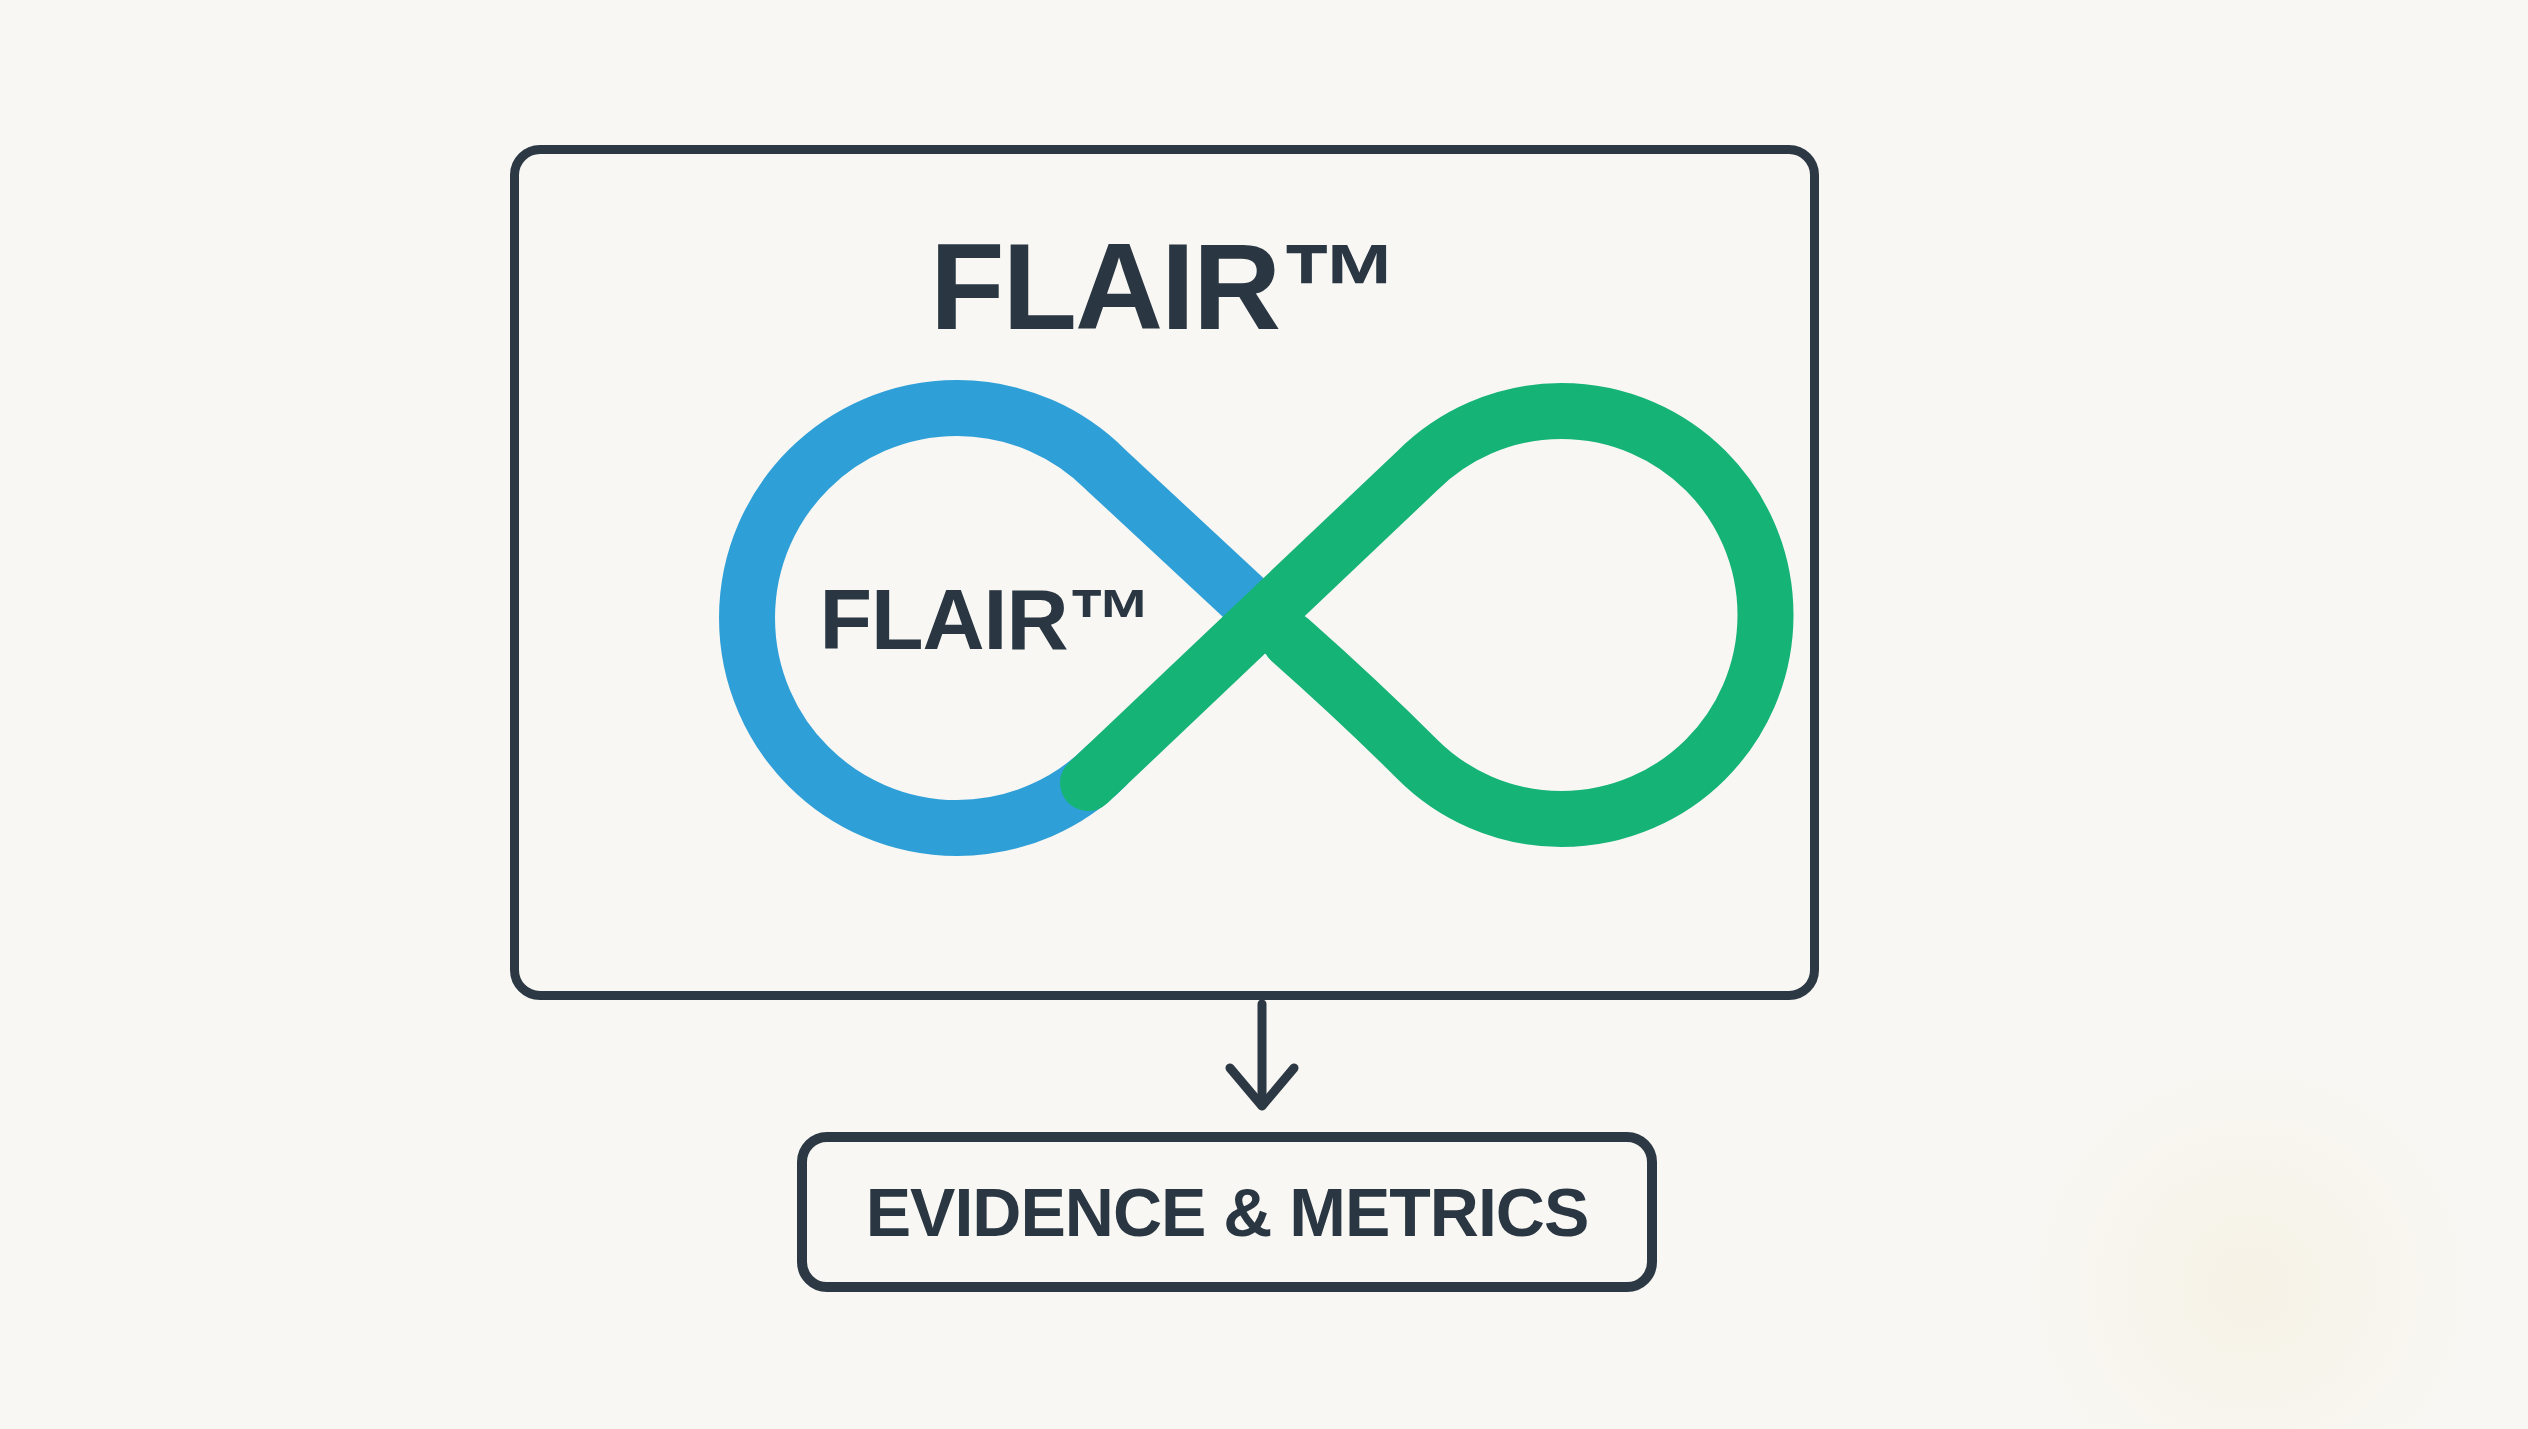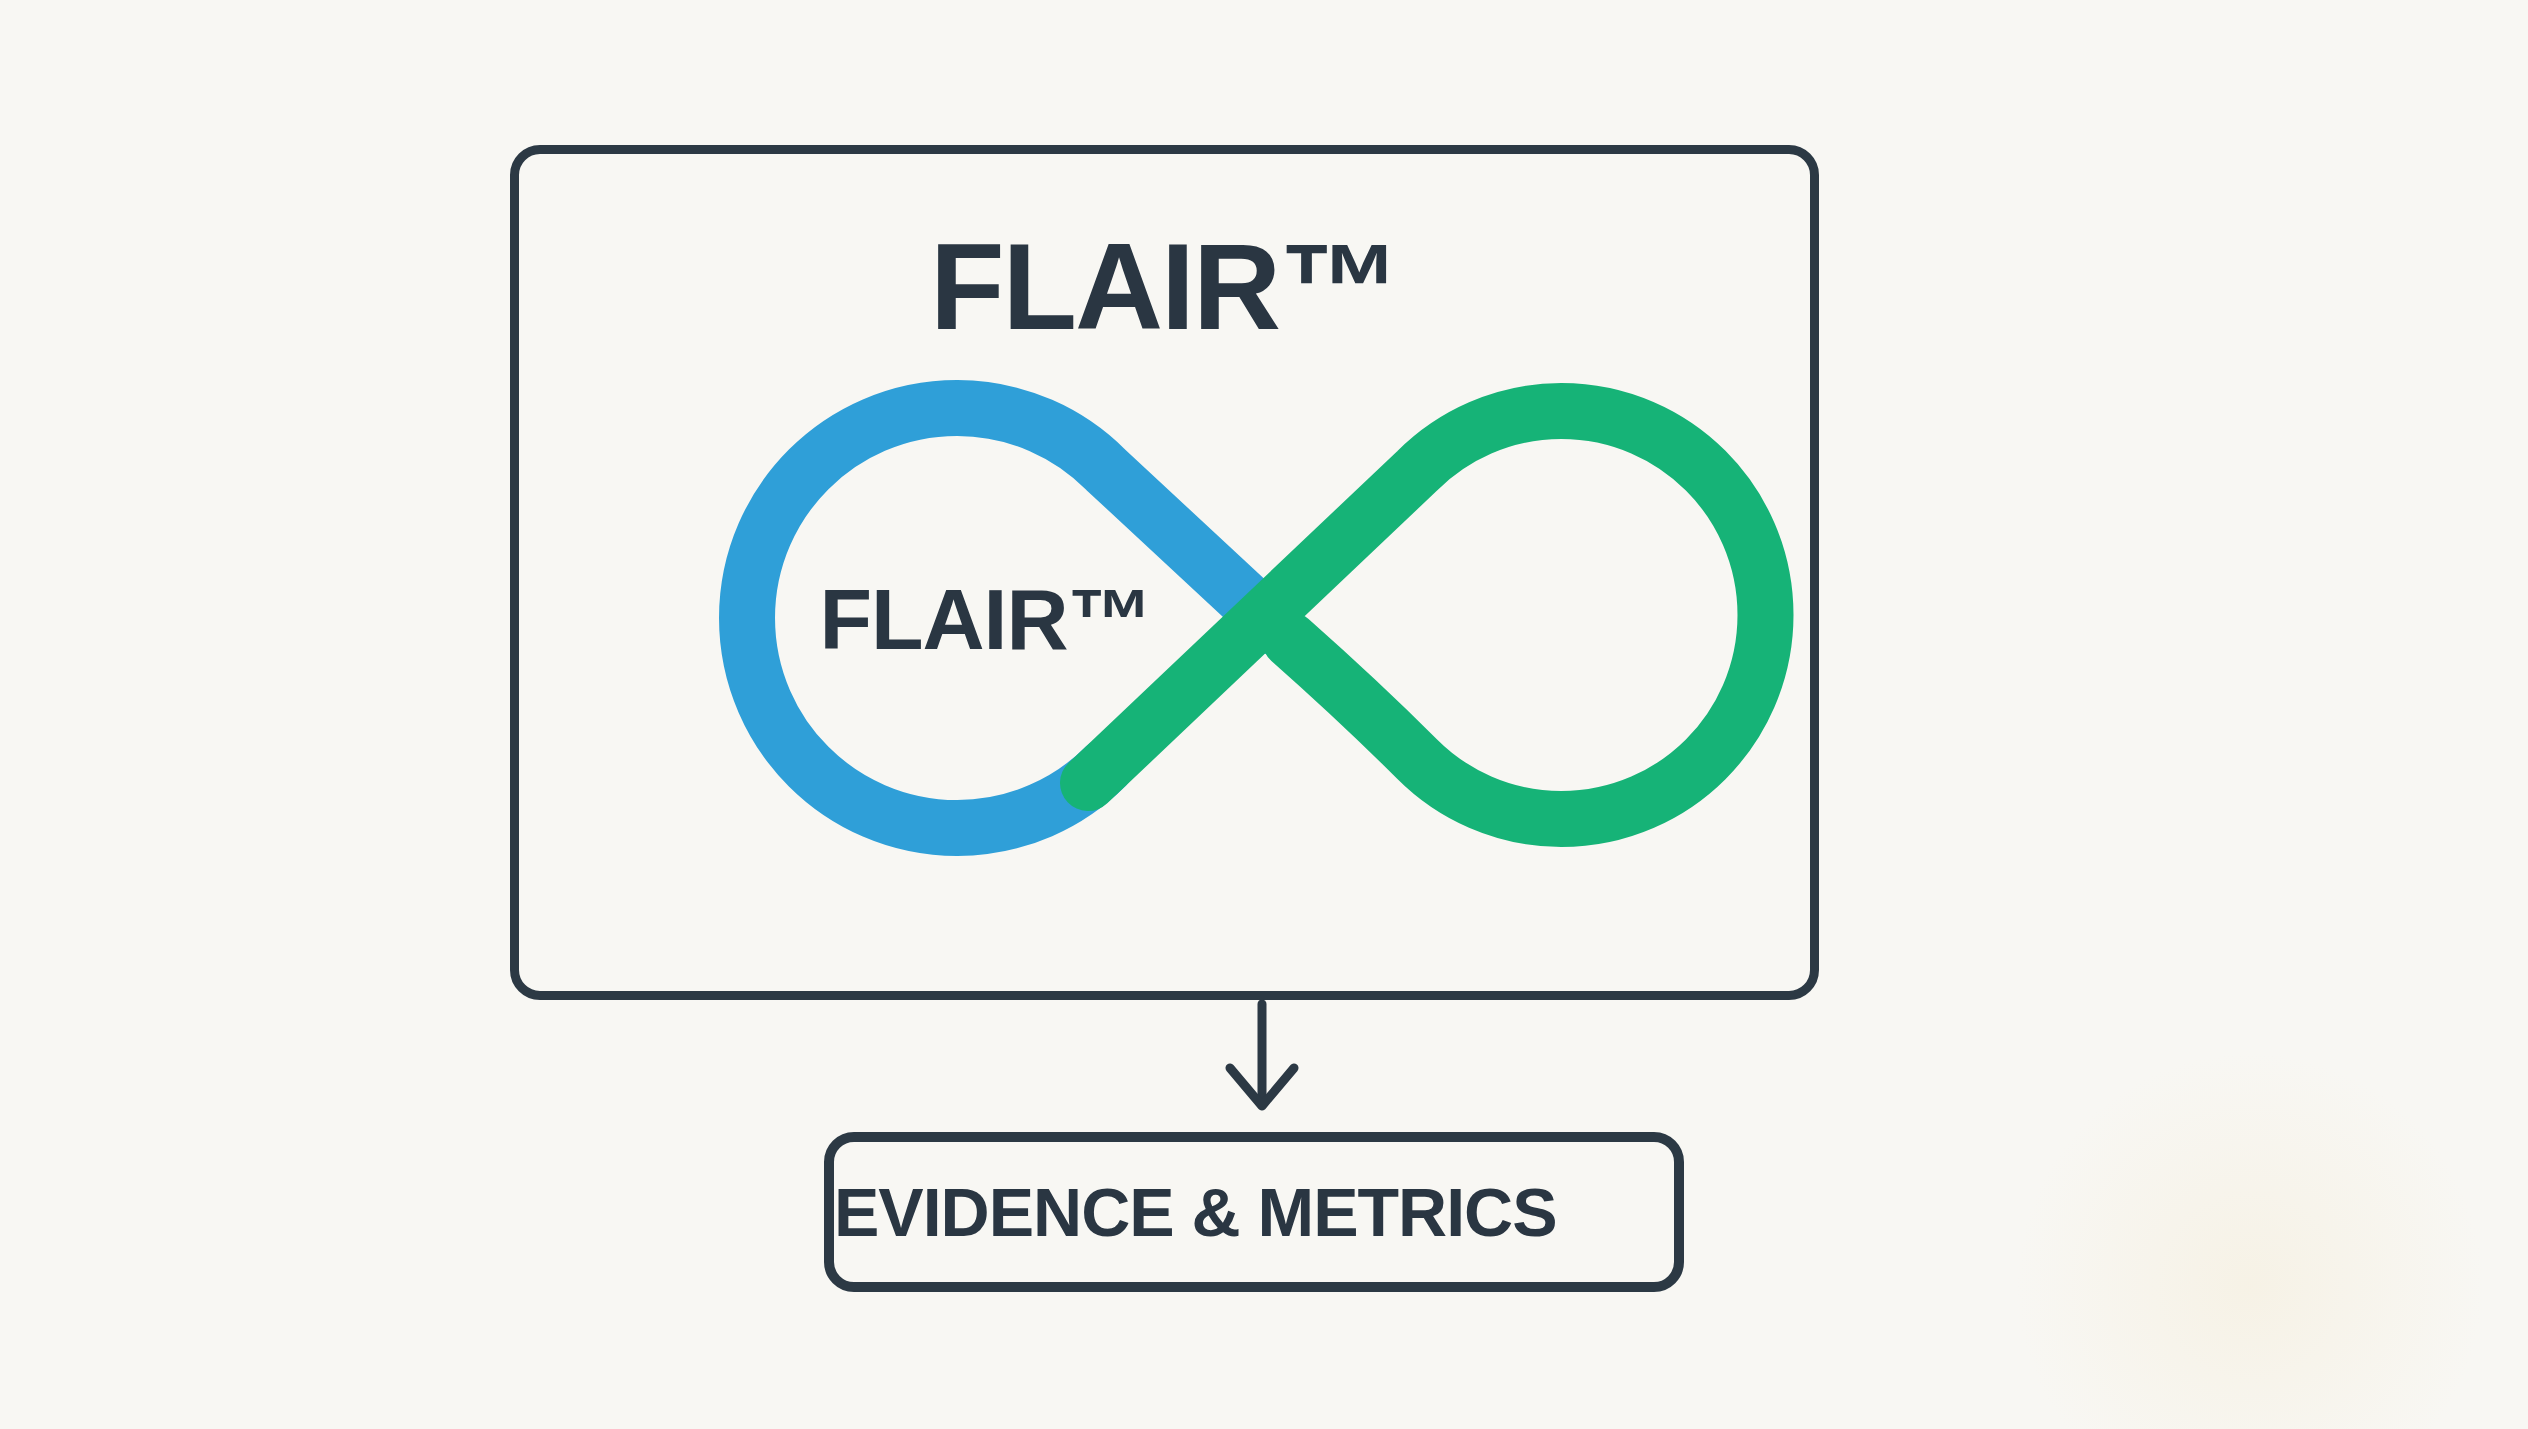--- a/index.html
+++ b/index.html
@@ -67,29 +67,30 @@
   }
   .loop-label.activ8 {
     left: 1253px;
     top: 572px;
     font-size: 90px;
   }
 
   
   .metrics-box {
     position: absolute;
-    left: 824px;
+    left: 797px;
     top: 1132px;
     width: 860px;
     height: 160px;
     border: 10px solid #2c3944;
     border-radius: 30px;
     box-sizing: border-box;
     display: flex;
     align-items: center;
+    justify-content: center;
   }
   .metrics-label {
     font-size: 68px;
     font-weight: 700;
     letter-spacing: -1px;
     color: #2a3642;
     white-space: nowrap;
   }
 </style>
 </head>

